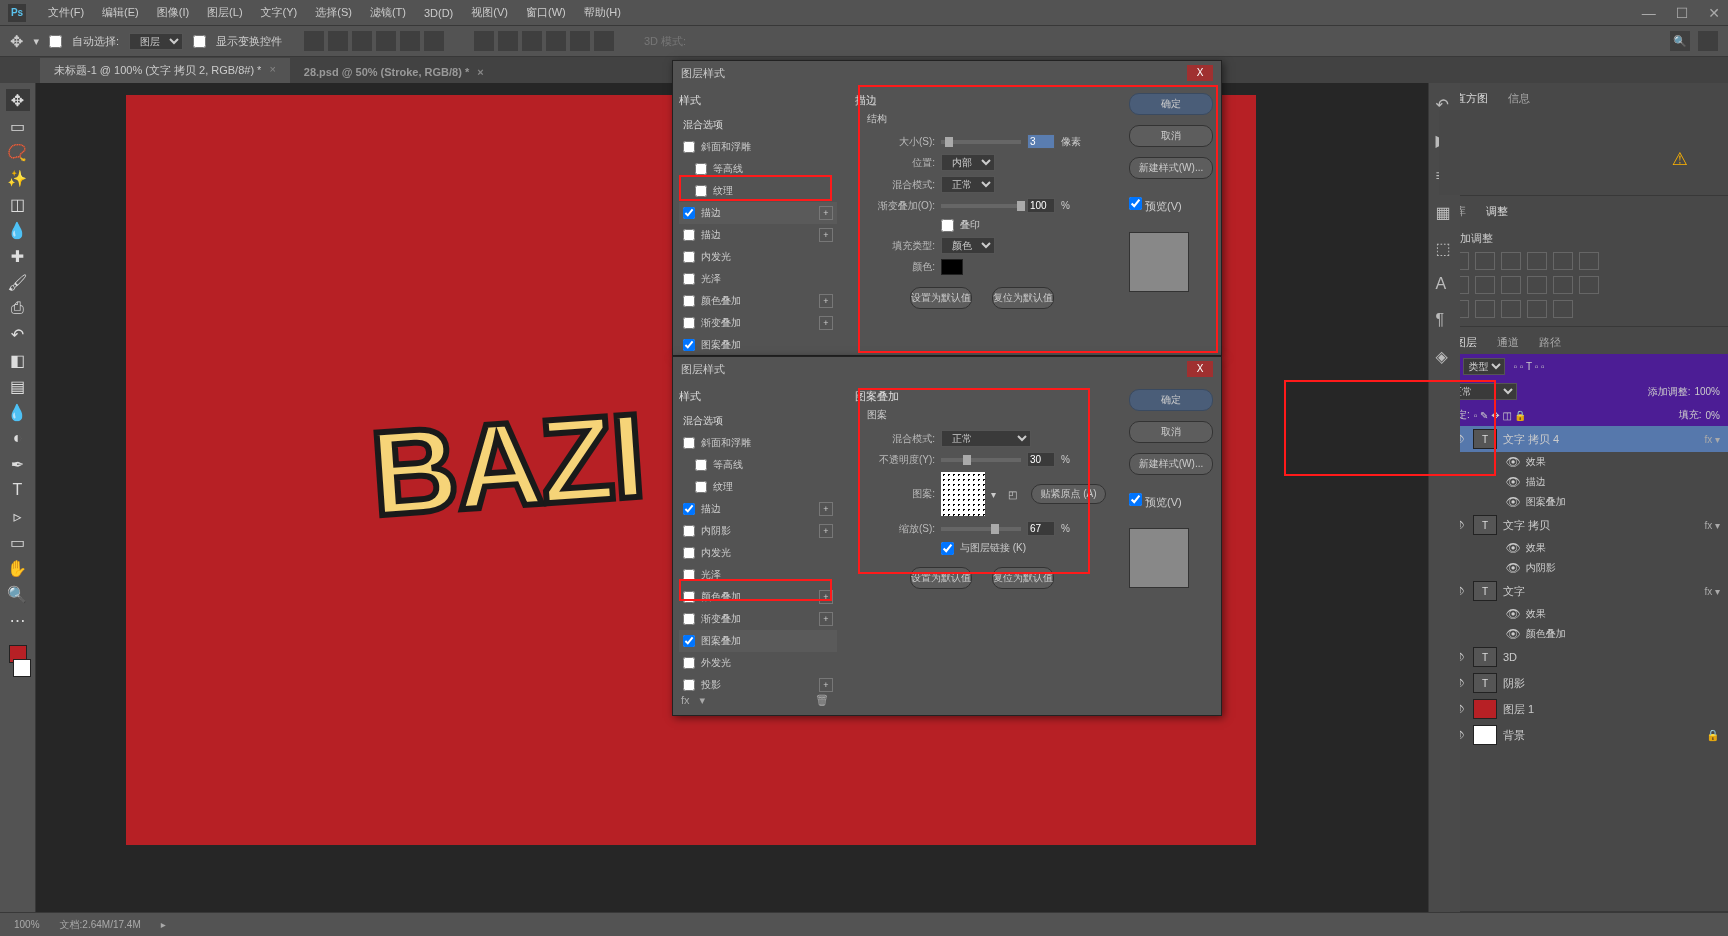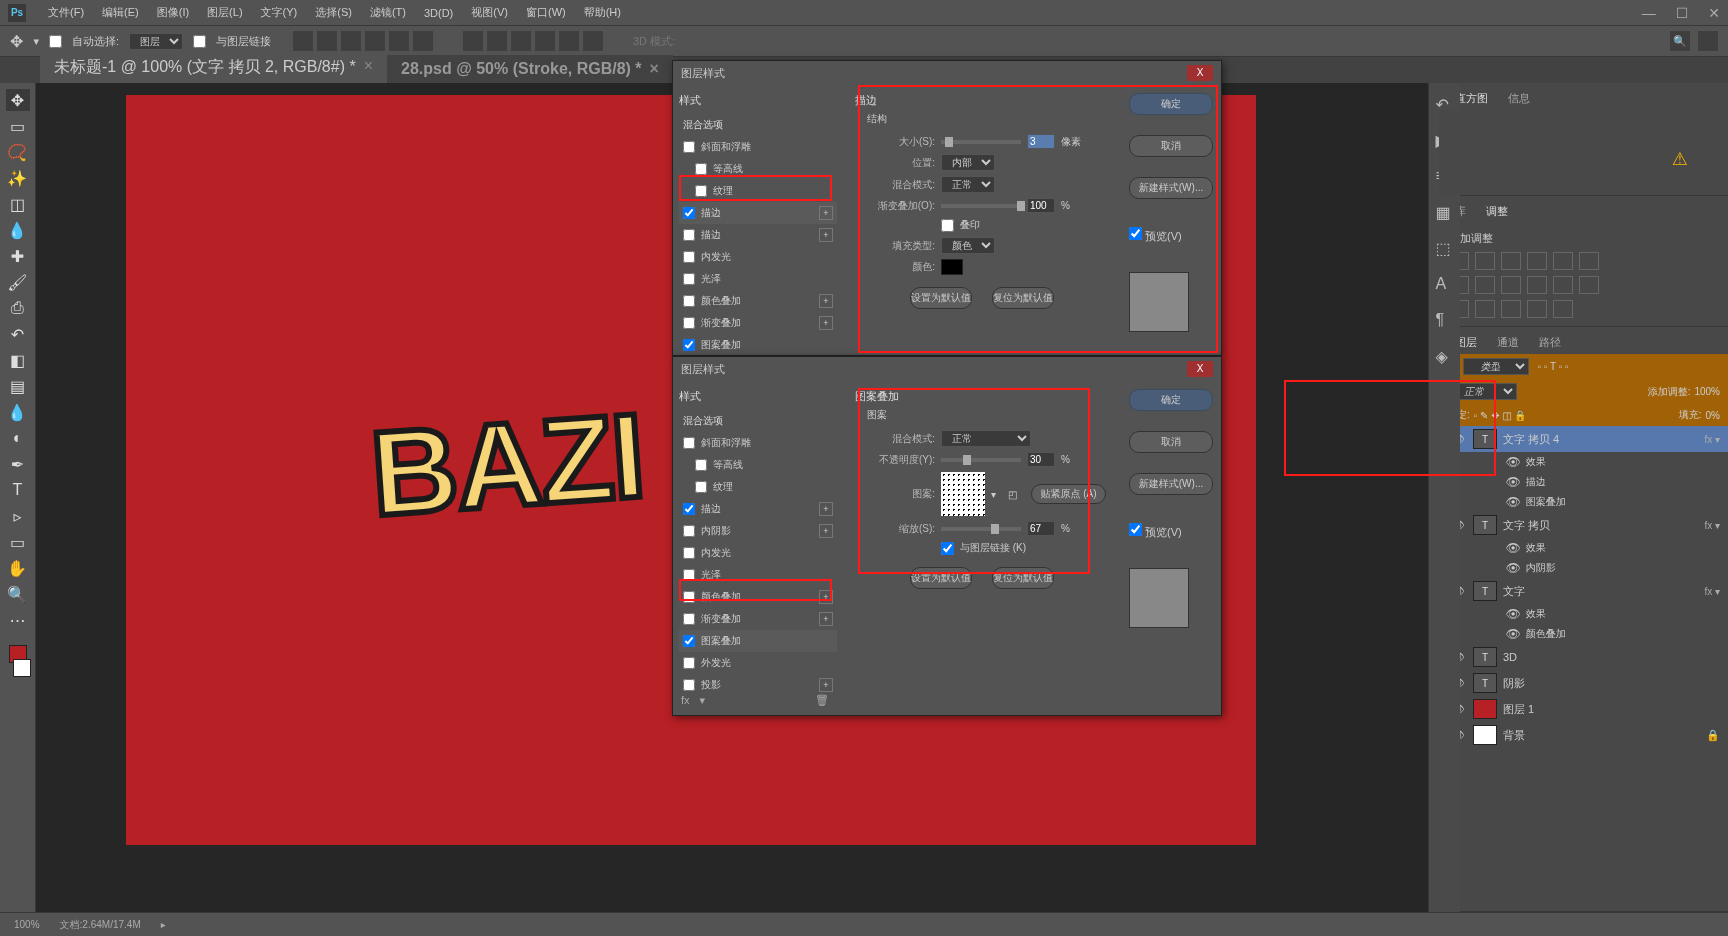--- a/index.html
+++ b/index.html
@@ -4,49 +4,49 @@
 <style>
   * { margin: 0; padding: 0; box-sizing: border-box; font-family: "Microsoft YaHei", sans-serif; }
   body { background: #535353; width: 1728px; height: 936px; overflow: hidden; color: #ccc; font-size: 11px; position: relative; }
   .menubar { height: 25px; background: #535353; display: flex; align-items: center; padding: 0 8px; gap: 2px; }
   .ps-logo { width: 18px; height: 18px; background: #3a3a3a; color: #5bc2ec; font-weight: bold; font-size: 10px; display: flex; align-items: center; justify-content: center; margin-right: 12px; }
   .menu-item { padding: 3px 8px; cursor: pointer; }
   .window-controls { margin-left: auto; display: flex; gap: 20px; color: #aaa; font-size: 14px; }
   .options-bar { height: 32px; background: #535353; border-top: 1px solid #383838; border-bottom: 1px solid #383838; display: flex; align-items: center; padding: 0 10px; gap: 10px; }
   .opt-icon { width: 20px; height: 20px; background: #3f3f3f; }
   .tabs-bar { height: 26px; background: #424242; display: flex; align-items: flex-end; padding-left: 40px; }
-  .tab { padding: 5px 14px 5px 14px; background: #535353; font-size: 16px; display: flex; gap: 8px; }
+  .tab { padding: 5px 14px 5px 14px; background: #535353; font-size: 11px; display: flex; gap: 8px; }
   .tab.inactive { background: #424242; color: #999; font-weight: bold; }
   .tab-close { color: #888; }
   .main-area { display: flex; height: calc(936px - 25px - 32px - 26px - 24px); }
   .toolbox { width: 36px; background: #535353; border-right: 1px solid #383838; display: flex; flex-direction: column; align-items: center; padding-top: 6px; gap: 4px; }
   .tool { width: 24px; height: 22px; display: flex; align-items: center; justify-content: center; font-size: 16px; color: #ddd; cursor: pointer; }
   .tool.active { background: #3a3a3a; }
   .swatch { margin-top: 10px; width: 18px; height: 18px; }
   .swatch.fg { background: #b72025; border: 1px solid #222; }
   .swatch.bg { background: #fff; border: 1px solid #222; margin-top: -8px; margin-left: 8px; }
   .canvas-wrap { flex: 1; background: #262626; position: relative; overflow: hidden; }
   .canvas-red { position: absolute; left: 90px; top: 12px; width: 1130px; height: 750px; background: #b72025; }
   .bazi-text { position: absolute; top: 300px; left: 245px; font-size: 120px; font-weight: 900; font-family: "Arial Black", Impact, sans-serif; transform: rotate(-4deg); }
   .bazi-text span { color: #f6d478; -webkit-text-stroke: 6px #1a1a1a; letter-spacing: -2px; }
-  .right-panels { width: 290px; background: #a16207; border-left: 1px solid #383838; display: flex; flex-direction: column; }
+  .right-panels { width: 290px; background: #4c1d95; border-left: 1px solid #383838; display: flex; flex-direction: column; }
   .panel-icons-strip { width: 32px; background: #4a4a4a; border-left: 1px solid #383838; position: absolute; right: 268px; top: 83px; bottom: 24px; display: flex; flex-direction: column; align-items: center; gap: 18px; padding-top: 12px; }
   .strip-icon { width: 18px; height: 18px; color: #bbb; font-size: 16px; }
   .panel-sec { border-bottom: 1px solid #383838; }
   .panel-tabs { display: flex; padding: 4px 6px 0 6px; background: #484848; }
   .ptab { padding: 4px 10px; font-size: 11px; color: #aaa; }
   .ptab.active { color: #ddd; }
   .histo-body { height: 85px; background: #484848; position: relative; }
   .warn-icon { position: absolute; right: 40px; top: 38px; color: #ffb400; font-size: 18px; }
   .adjust-body { padding: 8px 10px; background: #484848; }
   .adjust-row { display: flex; gap: 6px; margin-top: 6px; }
   .adj-ico { width: 20px; height: 18px; border: 1px solid #666; }
   .layers-body { background: #484848; flex: 1; }
   .lyr-opts { padding: 4px 8px; display: flex; align-items: center; gap: 4px; font-size: 10px; }
-  .lyr-select { background: #3a3a3a; border: 1px solid #555; color: #ccc; padding: 1px 12px; font-size: 10px; font-style: italic; }
+  .lyr-select { background: #3a3a3a; border: 1px solid #555; color: #ccc; padding: 1px 0; font-size: 10px; }
   .lyr-row { display: flex; align-items: center; padding: 4px 8px; height: 26px; }
   .lyr-row.sel { background: #5678ac; }
   .eye { width: 20px; font-size: 12px; text-align: center; }
   .lyr-thumb { width: 24px; height: 20px; background: #888; margin: 0 6px; border: 1px solid #222; font-size: 10px; display: flex; align-items: center; justify-content: center; }
   .lyr-thumb.text { background: #555; color: #ddd; }
   .lyr-name { flex: 1; font-size: 11px; }
   .fx { color: #aaa; font-size: 10px; }
   .sub { padding-left: 64px; font-size: 10px; height: 20px; display: flex; align-items: center; }
   .dialog { position: absolute; background: #535353; border: 1px solid #222; box-shadow: 2px 2px 8px rgba(0,0,0,0.5); }
   .dlg-title { background: #535353; height: 24px; display: flex; align-items: center; padding: 0 8px; font-size: 11px; }
@@ -60,21 +60,21 @@
   .dlg-settings { flex: 1; padding: 8px 12px; position: relative; }
   .sect-title { font-size: 11px; color: #ddd; margin-bottom: 4px; }
   .sub-title { font-size: 10px; color: #ccc; margin: 4px 0 8px 12px; }
   .setting-row { display: flex; align-items: center; margin: 5px 0; font-size: 10px; gap: 6px; }
   .setting-row label { width: 80px; text-align: right; color: #bbb; }
   .slider { flex: 0 0 80px; height: 4px; background: #666; position: relative; }
   .slider-thumb { position: absolute; top: -3px; width: 8px; height: 10px; background: #aaa; }
   .num-input { width: 28px; background: #3a3a3a; border: 1px solid #555; color: #fff; font-size: 10px; padding: 1px 2px; }
   .num-input.sel { background: #5a7db0; }
   .dd { background: #3a3a3a; border: 1px solid #555; color: #ccc; padding: 1px 6px; font-size: 10px; }
-  .dlg-btns { width: 100px; padding: 8px; display: flex; flex-direction: column; gap: 20px; }
+  .dlg-btns { width: 100px; padding: 8px; display: flex; flex-direction: column; gap: 10px; }
   .dlg-btn { background: #5d5d5d; border: 1px solid #333; padding: 3px 0; text-align: center; font-size: 10px; border-radius: 10px; }
   .dlg-btn.primary { background: #4a5d78; border: 1px solid #3a4a60; }
   .preview-box { width: 60px; height: 60px; background: #888; margin-top: 8px; border: 1px solid #333; }
   .preview-pattern { width: 44px; height: 44px; background: white; position: relative; }
   .preview-pattern::after { content: ''; position: absolute; inset: 0; background-image: radial-gradient(#000 1px, transparent 1px); background-size: 5px 5px; }
   .bottom-btns { display: flex; gap: 20px; margin-top: 12px; font-size: 10px; justify-content: center; }
   .redbox { position: absolute; border: 2px solid #ff1a1a; pointer-events: none; }
   .statusbar { position: absolute; bottom: 0; left: 0; right: 0; height: 24px; background: #535353; border-top: 1px solid #383838; display: flex; align-items: center; padding: 0 14px; font-size: 10px; color: #aaa; gap: 20px; }
 </style>
 </head>
@@ -100,21 +100,21 @@
   </div>
 </div>
 
 <div class="options-bar">
   <span style="font-size:16px">✥</span>
   <span>▾</span>
   <input type="checkbox" style="">
   <span>自动选择:</span>
   <select class="dd"><option>图层</option></select>
   <input type="checkbox" style="">
-  <span>与图层链接</span>
+  <span>显示变换控件</span>
   <div style="display:flex;gap:4px;margin-left:12px">
     <div class="opt-icon"></div>
     <div class="opt-icon"></div>
     <div class="opt-icon"></div>
     <div class="opt-icon"></div>
     <div class="opt-icon"></div>
     <div class="opt-icon"></div>
   </div>
   <div style="display:flex;gap:4px;margin-left:20px">
     <div class="opt-icon"></div>

